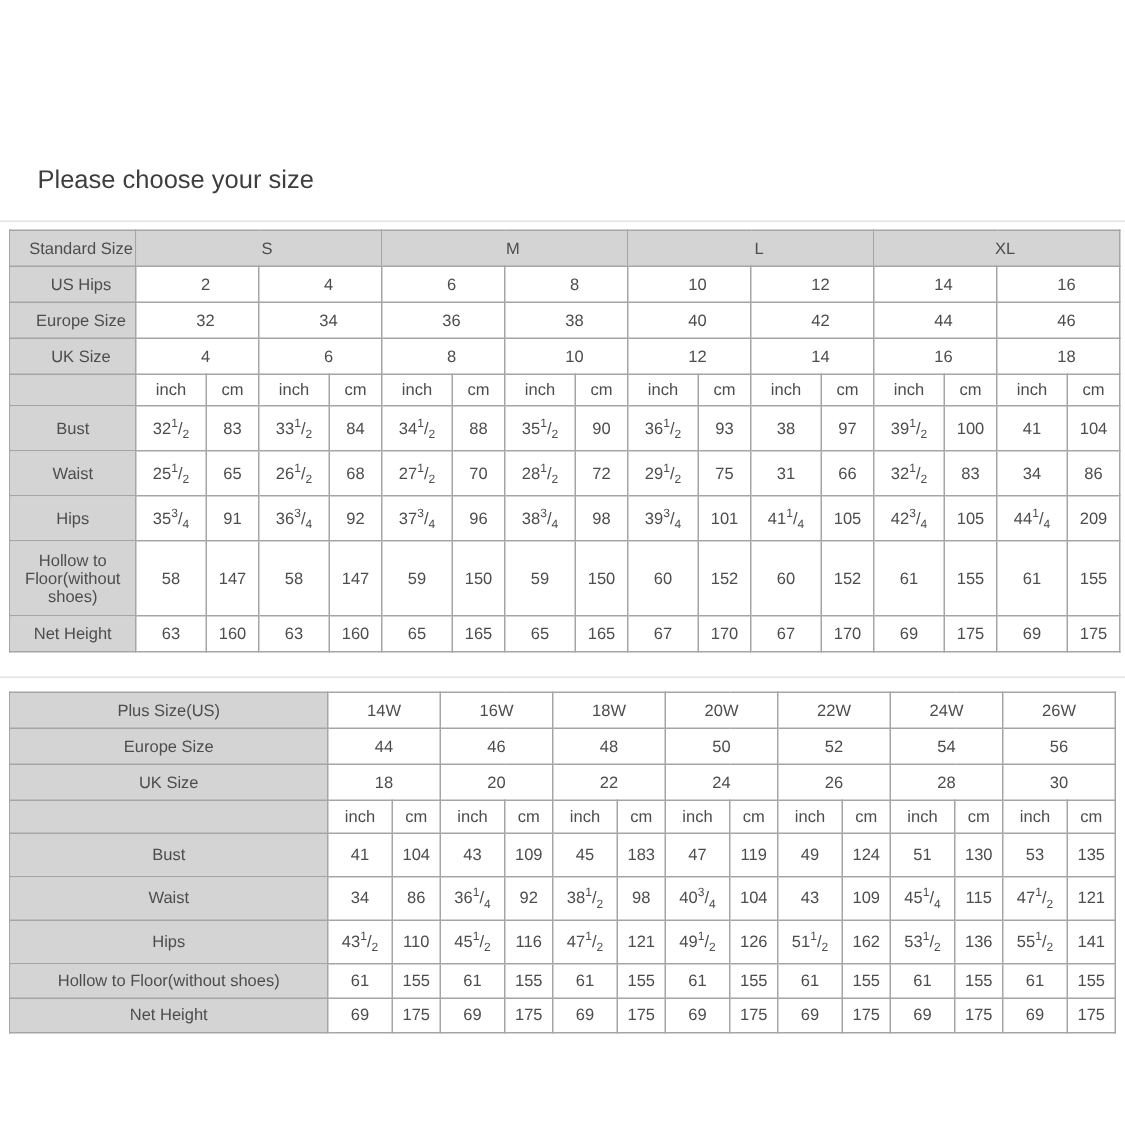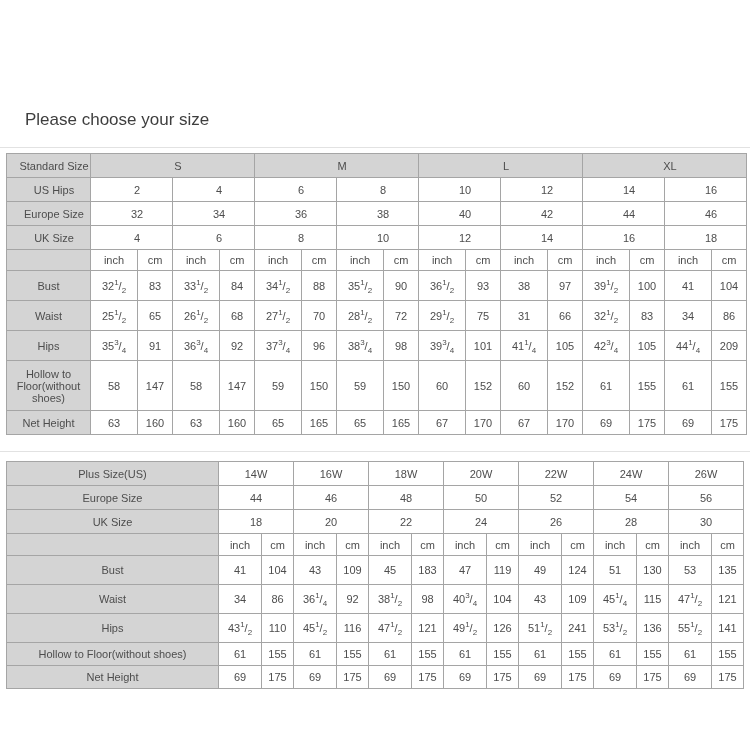--- a/index.html
+++ b/index.html
@@ -354,21 +354,21 @@
         <td class="hdr">Hips</td>
         <td>43<sup>1</sup>/<sub>2</sub></td>
         <td>110</td>
         <td>45<sup>1</sup>/<sub>2</sub></td>
         <td>116</td>
         <td>47<sup>1</sup>/<sub>2</sub></td>
         <td>121</td>
         <td>49<sup>1</sup>/<sub>2</sub></td>
         <td>126</td>
         <td>51<sup>1</sup>/<sub>2</sub></td>
-        <td>241</td>
+        <td>162</td>
         <td>53<sup>1</sup>/<sub>2</sub></td>
         <td>136</td>
         <td>55<sup>1</sup>/<sub>2</sub></td>
         <td>141</td>
       </tr>
       <tr>
         <td class="hdr">Hollow to Floor(without shoes)</td>
         <td>61</td>
         <td>155</td>
         <td>61</td>

